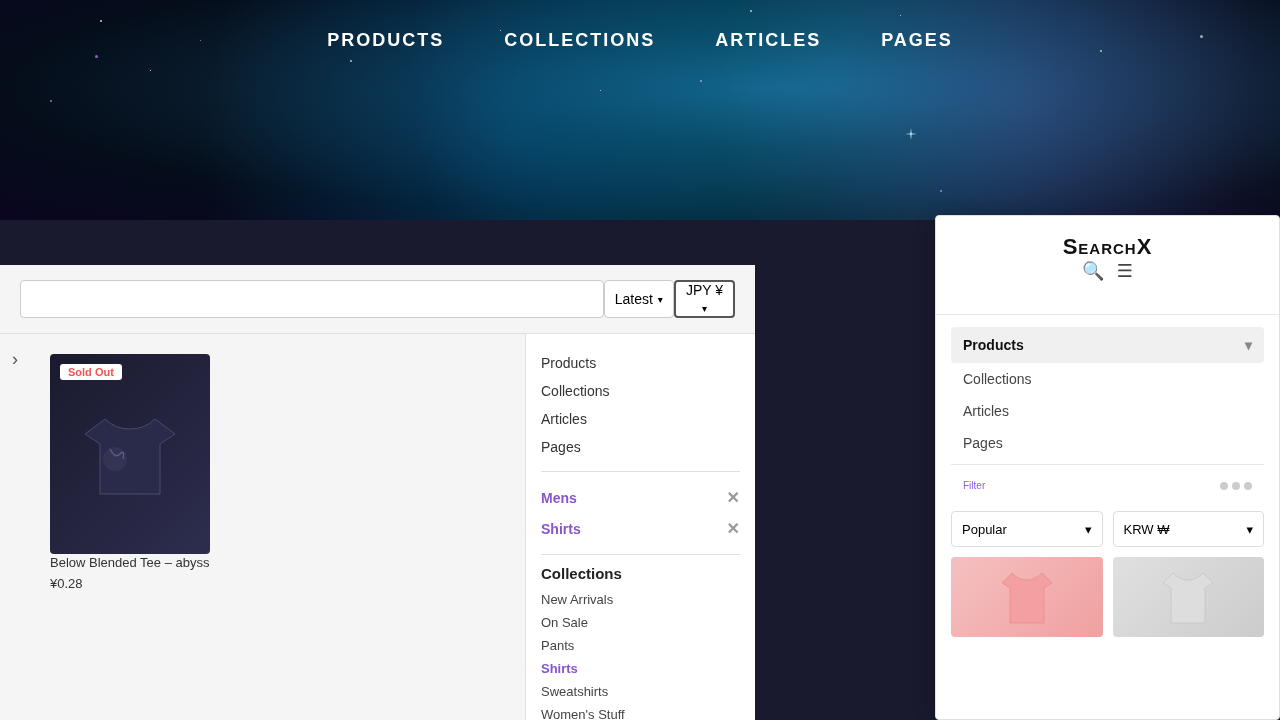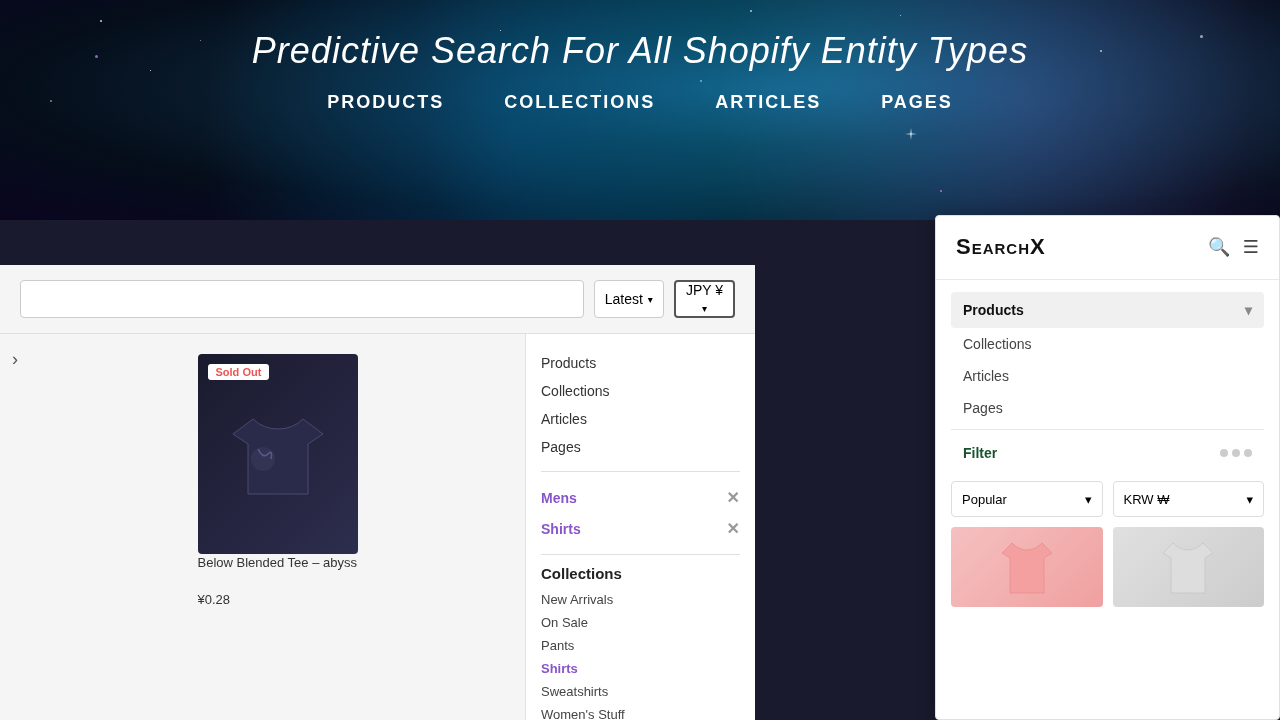--- a/index.html
+++ b/index.html
@@ -50,21 +50,21 @@
       font-size: 18px; font-weight: 700; letter-spacing: 2px;
       color: white; cursor: pointer;
     }
 
     
     .left-panel {
       position: absolute; top: 265px; left: 0; width: 755px; height: 455px;
       background: #f5f5f5; overflow: hidden;
     }
     .left-panel-top {
-      display: flex; align-items: center; gap: 10px; padding: 15px 20px;
+      display: flex; align-items: center; padding: 15px 20px;
       background: #f5f5f5; border-bottom: 1px solid #e0e0e0;
     }
     .search-input-left {
       flex: 1; height: 38px; border: 1px solid #ccc; border-radius: 4px;
       padding: 0 10px; font-size: 14px; background: white;
     }
     .sort-select {
       height: 38px; border: 1px solid #ccc; border-radius: 4px;
       padding: 0 10px; font-size: 14px; background: white;
       display: flex; align-items: center; gap: 5px; cursor: pointer;
@@ -74,42 +74,42 @@
       padding: 0 10px; font-size: 14px; background: white;
       display: flex; align-items: center; gap: 5px; cursor: pointer; flex-direction: column;
     }
     .chevron { font-size: 10px; }
 
     
     .products-area {
       display: flex; height: calc(100% - 68px);
     }
     .product-list {
-      flex: 1; padding: 20px; display: flex; gap: 32px; overflow-x: auto; justify-content: center;
+      flex: 1; padding: 20px; display: flex; gap: 32px; overflow-x: auto;
     }
     .product-card {
       width: 160px; flex-shrink: 0;
     }
     .product-img {
       width: 160px; height: 200px; background: #ddd; border-radius: 4px;
       position: relative; overflow: hidden; display: flex; align-items: center; justify-content: center;
     }
     .product-img-dark {
       background: linear-gradient(135deg, #1a1a2e, #2d2d4e);
     }
     .product-img-teal {
       background: linear-gradient(135deg, #5a9a9a, #4a8a8a);
     }
     .sold-out-badge {
       position: absolute; top: 10px; left: 10px;
       background: white; color: #e55; font-size: 11px; font-weight: 600;
       padding: 2px 8px; border-radius: 3px;
     }
     .product-name { font-size: 13px; color: #333; margin-top: 0; line-height: 1.4; }
-    .product-price { font-size: 13px; color: #333; margin-top: 20px; }
+    .product-price { font-size: 13px; color: #333; margin-top: 4px; }
 
     
     .sidebar-dropdown {
       width: 230px; background: white; border-left: 1px solid #e0e0e0;
       padding: 15px; font-size: 14px;
     }
     .sidebar-item-row {
       display: flex; align-items: center; justify-content: space-between;
       padding: 6px 0; color: #333; cursor: pointer;
     }
@@ -124,21 +124,21 @@
     .collections-header { font-weight: 700; color: #222; margin-top: 10px; margin-bottom: 6px; font-size: 15px; }
 
     
     .right-panel {
       position: absolute; top: 215px; right: 0; width: 345px; height: 505px;
       background: white; border: 1px solid #e0e0e0; border-radius: 4px;
       box-shadow: 0 4px 20px rgba(0,0,0,0.3); overflow: hidden;
     }
     .searchx-header {
       display: flex; align-items: center; justify-content: space-between;
-      padding: 18px 20px 19px; border-bottom: 1px solid #e8e8e8;
+      padding: 18px 20px 32px; border-bottom: 1px solid #e8e8e8; flex-direction: column;
     }
     .searchx-logo {
       font-size: 22px; font-weight: 700; color: #111; letter-spacing: 1px;
       font-variant: small-caps;
     }
     .searchx-icons { display: flex; gap: 12px; }
     .searchx-icon { font-size: 18px; color: #444; cursor: pointer; }
 
     .searchx-body { padding: 12px 15px; overflow-y: auto; height: calc(100% - 65px); }
 
@@ -152,21 +152,21 @@
     }
     .entity-row.normal { color: #444; padding: 8px 12px; }
     .entity-chevron { color: #888; }
     .entity-divider { height: 1px; background: #e8e8e8; margin: 5px 0; }
 
     
     .filter-row {
       display: flex; align-items: center; justify-content: space-between;
       padding: 10px 12px; margin-top: 5px;
     }
-    .filter-label { font-size: 14px; font-weight: 700; color: #14532d; }
+    .filter-label { font-size: 10px; font-weight: 400; color: #8b5cf6; }
     .filter-dots { display: flex; gap: 4px; }
     .filter-dot { width: 8px; height: 8px; border-radius: 50%; background: #ccc; }
 
     
     .searchx-search-box {
       width: 100%; height: 38px; border: 1px solid #e0e0e0; border-radius: 4px;
       padding: 0 12px; font-size: 14px; color: #aaa; margin: 8px 0;
       outline: none;
     }
 
@@ -211,21 +211,20 @@
 
   <div class="sparkle" style="width:12px;height:12px;top:128px;left:905px;opacity:0.9"></div>
 
   <div class="star" style="width:3px;height:3px;top:55px;left:95px;opacity:0.7;background:#cc88ff"></div>
   <div class="star" style="width:2px;height:2px;top:190px;left:940px;opacity:0.8;background:#cc88ff"></div>
 </div>
 
 <div class="bottom-bg"></div>
 
 <div class="hero-content">
-  <h1 class="hero-title">Predictive Search For All Shopify Entity Types</h1>
   <nav class="hero-nav">
     <span class="hero-nav-item">PRODUCTS</span>
     <span class="hero-nav-item">COLLECTIONS</span>
     <span class="hero-nav-item">ARTICLES</span>
     <span class="hero-nav-item">PAGES</span>
   </nav>
 </div>
 
 <div class="left-panel">
 

